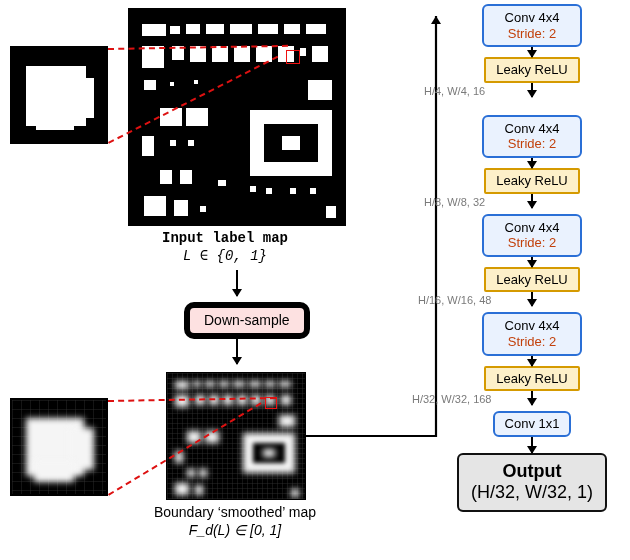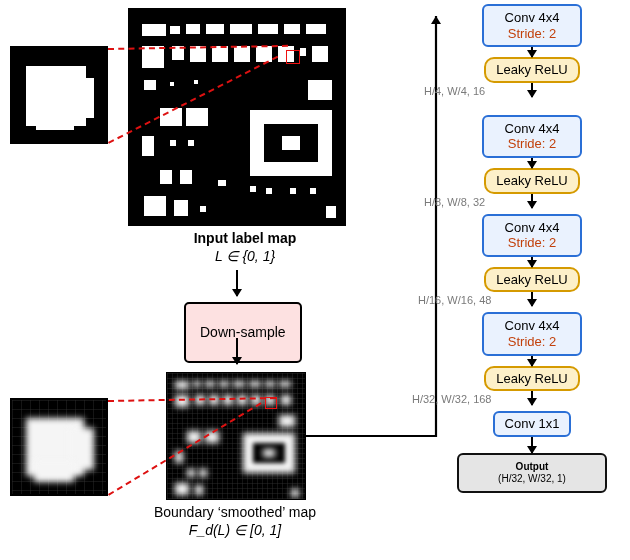--- a/index.html
+++ b/index.html
@@ -55,43 +55,43 @@
   .conv {
     border-color: #2a6fd6;
     background: #eaf2fe;
   }
   .conv .stride {
     color: #c2410c;
   }
   .leaky {
     border-color: #d59a00;
     background: #fdf0c9;
-    border-radius: 10px;
+    border-radius: 2px;
     padding: 3px 10px;
     font-size: 13px;
   }
   .convsmall {
     border-color: #2a6fd6;
     background: #eaf2fe;
     padding: 3px 10px;
     font-size: 13px;
   }
   .output {
     background: #e5e5e5;
     border-color: #111;
     padding: 6px 10px;
-    font-size: 10px;
+    font-size: 18px;
     font-weight: normal;
   }
   .output .bold { font-weight: bold; }
   .ds {
-    border: 2px solid #000000;
+    border: 6px solid #000000;
     background: #fde1e1;
-    border-radius: 5px;
-    padding: 20px 14px;
+    border-radius: 10px;
+    padding: 4px 14px;
     font-size: 14px;
   }
   .col {
     position: absolute;
     width: 160px;
     display: flex;
     flex-direction: column;
     align-items: center;
   }
   .arrow-down {
@@ -181,21 +181,21 @@
 
 <div class="bwmap zoom-large" style="left:10px; top:46px; width:98px; height:98px; position:absolute;">
   <div class="blob" style="left:14px; top:18px; width:60px; height:60px;"></div>
   <div class="blob" style="left:60px; top:30px; width:22px; height:40px;"></div>
   <div class="blob" style="left:24px; top:64px; width:38px; height:18px;"></div>
 </div>
 
 <div class="dashline" style="left:108px; top:48px; width:180px; transform: rotate(-1deg);"></div>
 <div class="dashline" style="left:108px; top:142px; width:190px; transform: rotate(-27deg);"></div>
 
-<div class="caption" style="position:absolute; left:136px; top:230px; width:218px;">
+<div class="caption" style="position:absolute; left:116px; top:230px; width:218px;font-family:Liberation Mono, monospace;">
   <span class="bold">Input label map</span><br>
   <span class="it">L ∈ {0, 1}</span>
 </div>
 
 <div style="position:absolute; left:236px; top:270px;">
   <div class="arrow-down long"></div>
 </div>
 
 <div class="lay-box ds" style="position:absolute; left:184px; top:302px;">Down-sample</div>
 

